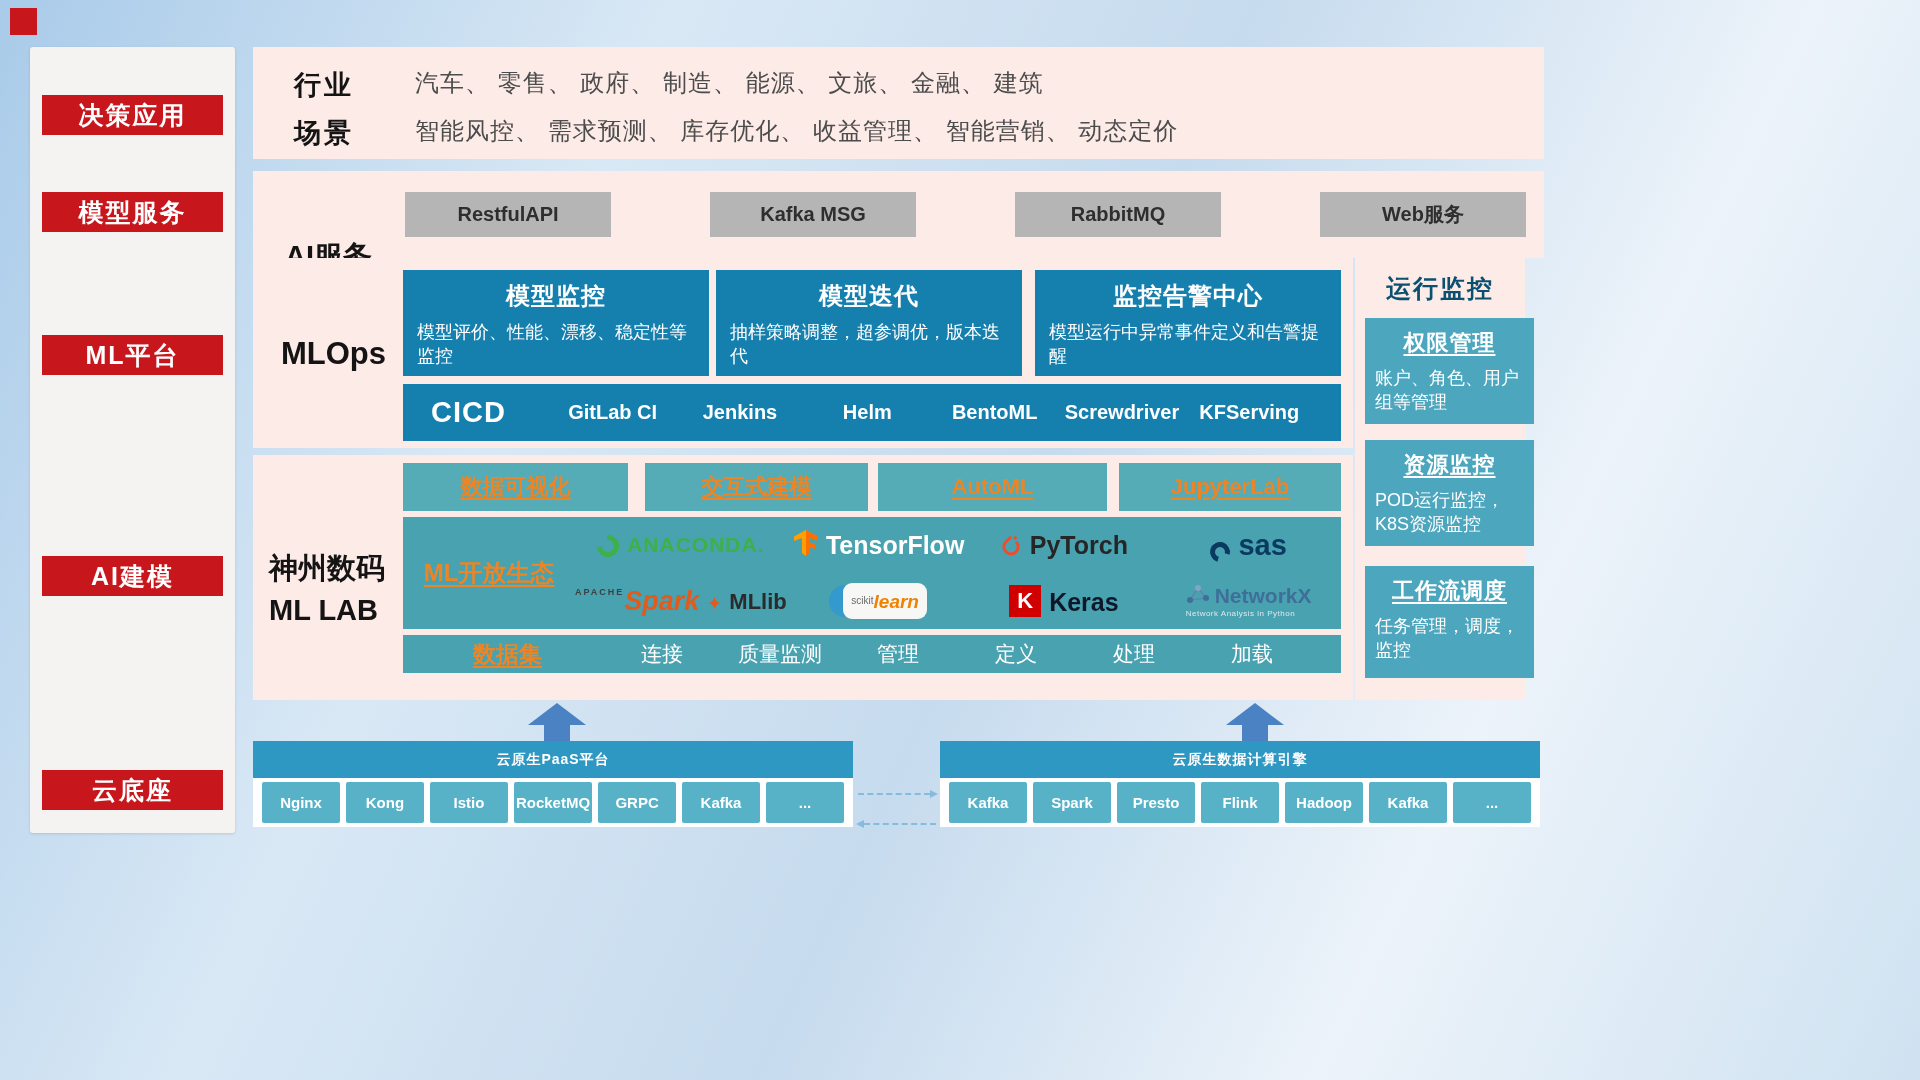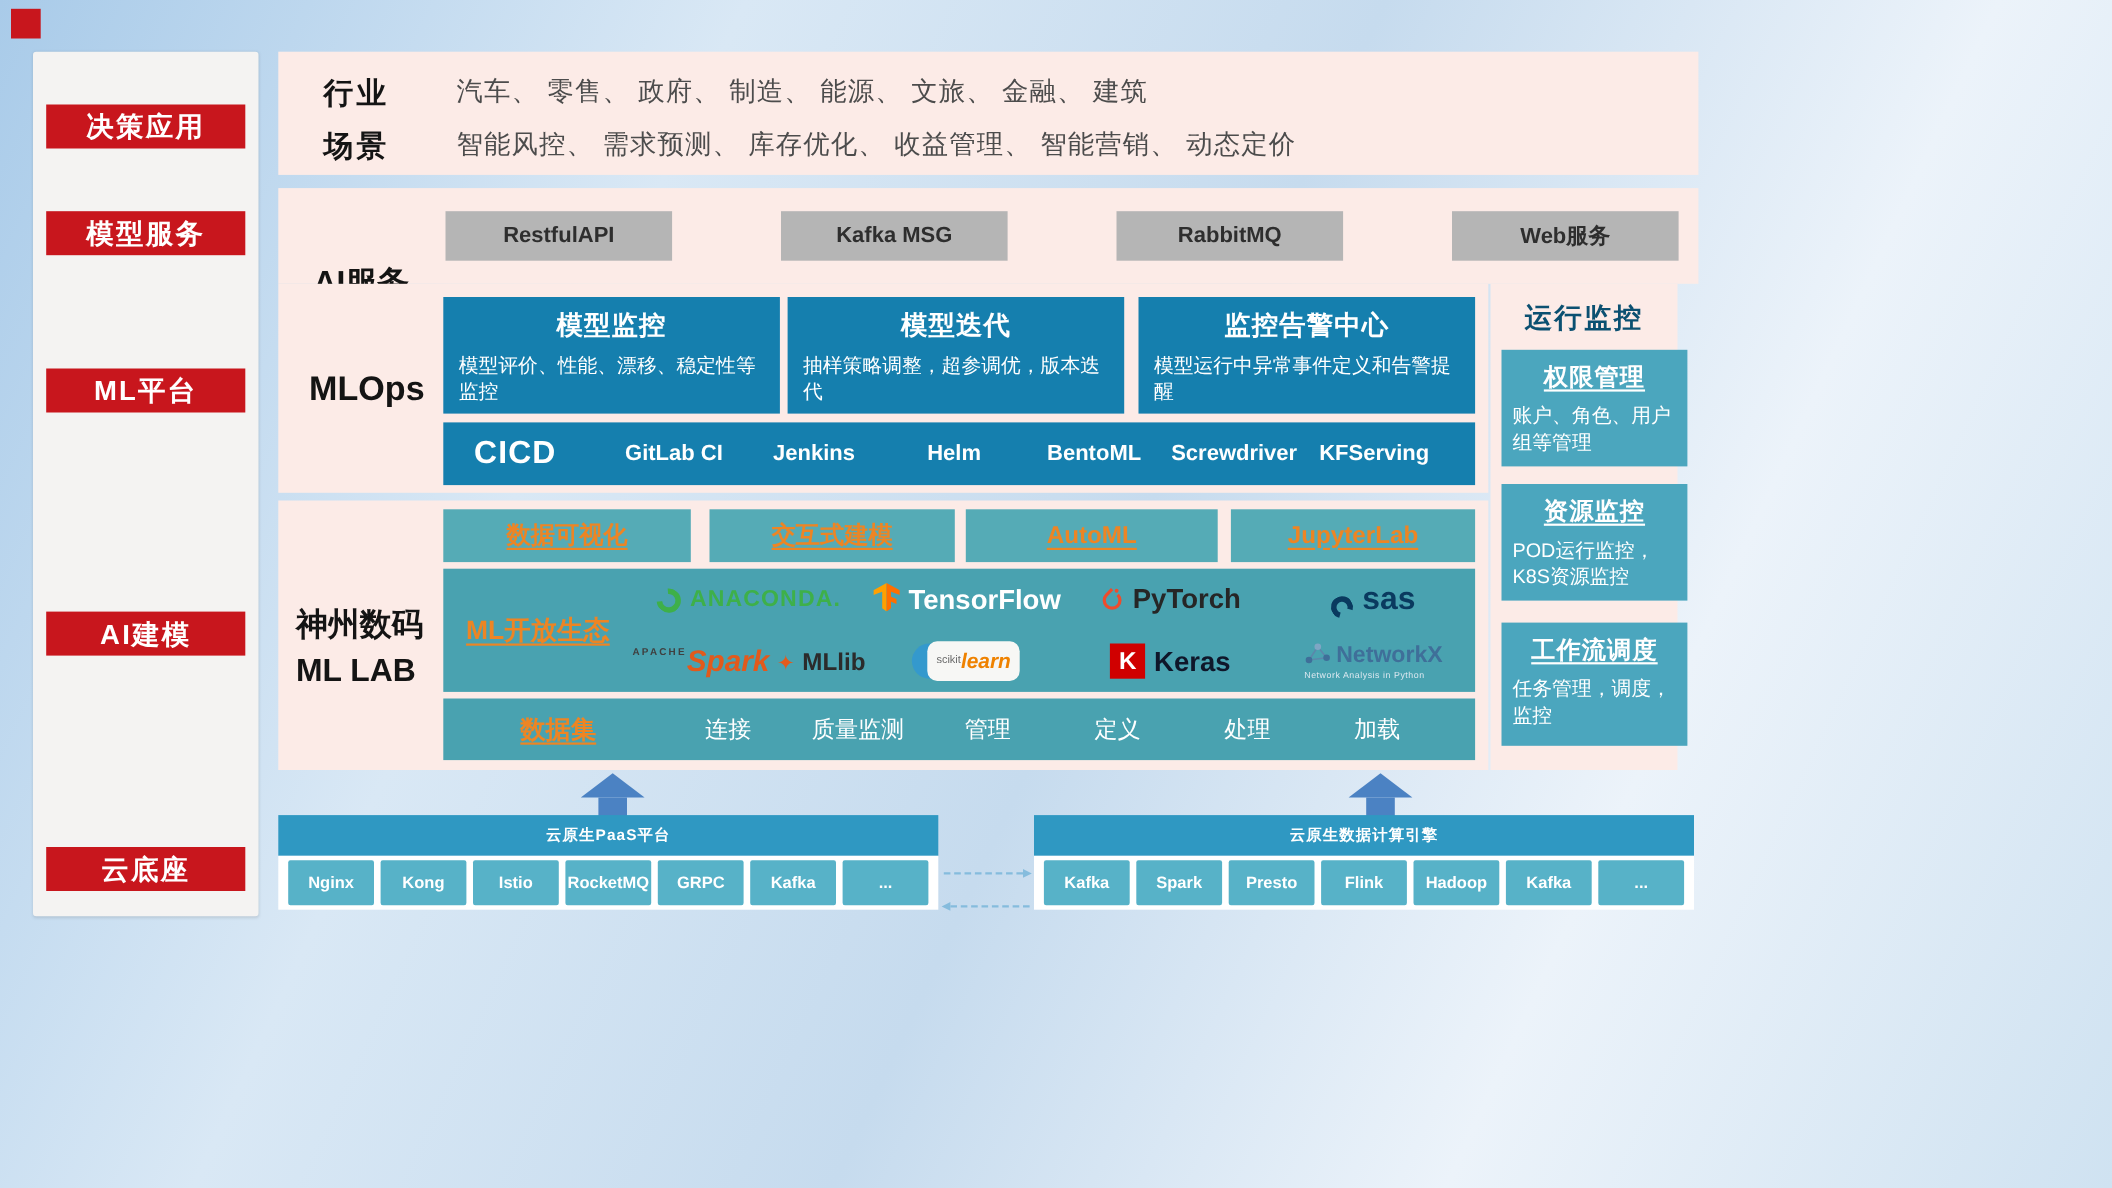--- a/index.html
+++ b/index.html
@@ -74,21 +74,21 @@
   .skl-top { font-size:10px; color:#6a6a6a; }
   .skl-main { font-size:19px; color:#ef8200; font-weight:bold; font-style:italic; }
   .keras-k { width:32px; height:32px; background:#d00000; color:#fff; font-size:22px; font-weight:bold;
     display:flex; align-items:center; justify-content:center; }
   .keras-text { color:#0f172a; font-size:25px; font-weight:bold; }
   .nx-stack { display:flex; flex-direction:column; align-items:flex-start; line-height:1.15; }
   .nx-row { display:flex; align-items:center; gap:5px; }
   .nx-text { color:#3f6f99; font-size:21px; font-weight:bold; }
   .nx-sub { font-size:8px; color:#dce8f0; letter-spacing:.5px; }
 
-  .dataset { position:absolute; left:150px; top:180px; width:938px; height:56px; background:#49a2b0;
+  .dataset { position:absolute; left:150px; top:180px; width:938px; height:38px; background:#49a2b0;
     display:flex; align-items:center; padding:0 30px; }
   .ds-label { font-size:23px; font-weight:bold; color:#ed8524; width:170px; padding-left:40px;
     text-decoration:underline; text-underline-offset:4px; }
   .ds-item { flex:1; text-align:center; color:#fff; font-size:21px; }
 
   
   .monitor { left:1355px; top:258px; width:170px; height:442px; }
   .mon-title { position:absolute; top:14px; width:100%; text-align:center; font-size:25px; font-weight:bold; color:#0b5071; letter-spacing:2px; }
   .mon-card { position:absolute; left:10px; width:169px; background:#4ba6be; color:#fff; padding:10px 10px 0; }
   .mon1{top:60px;height:106px}.mon2{top:182px;height:106px}.mon3{top:308px;height:112px}

